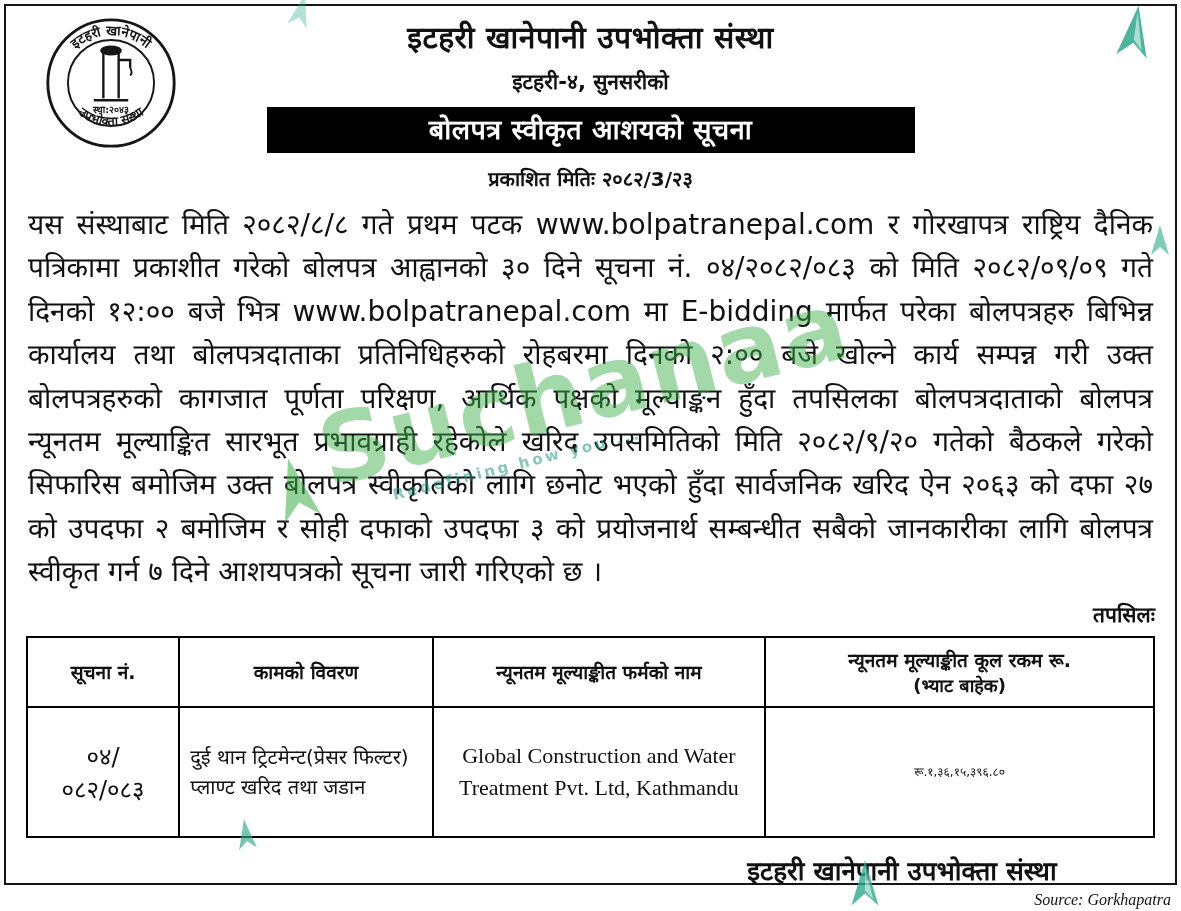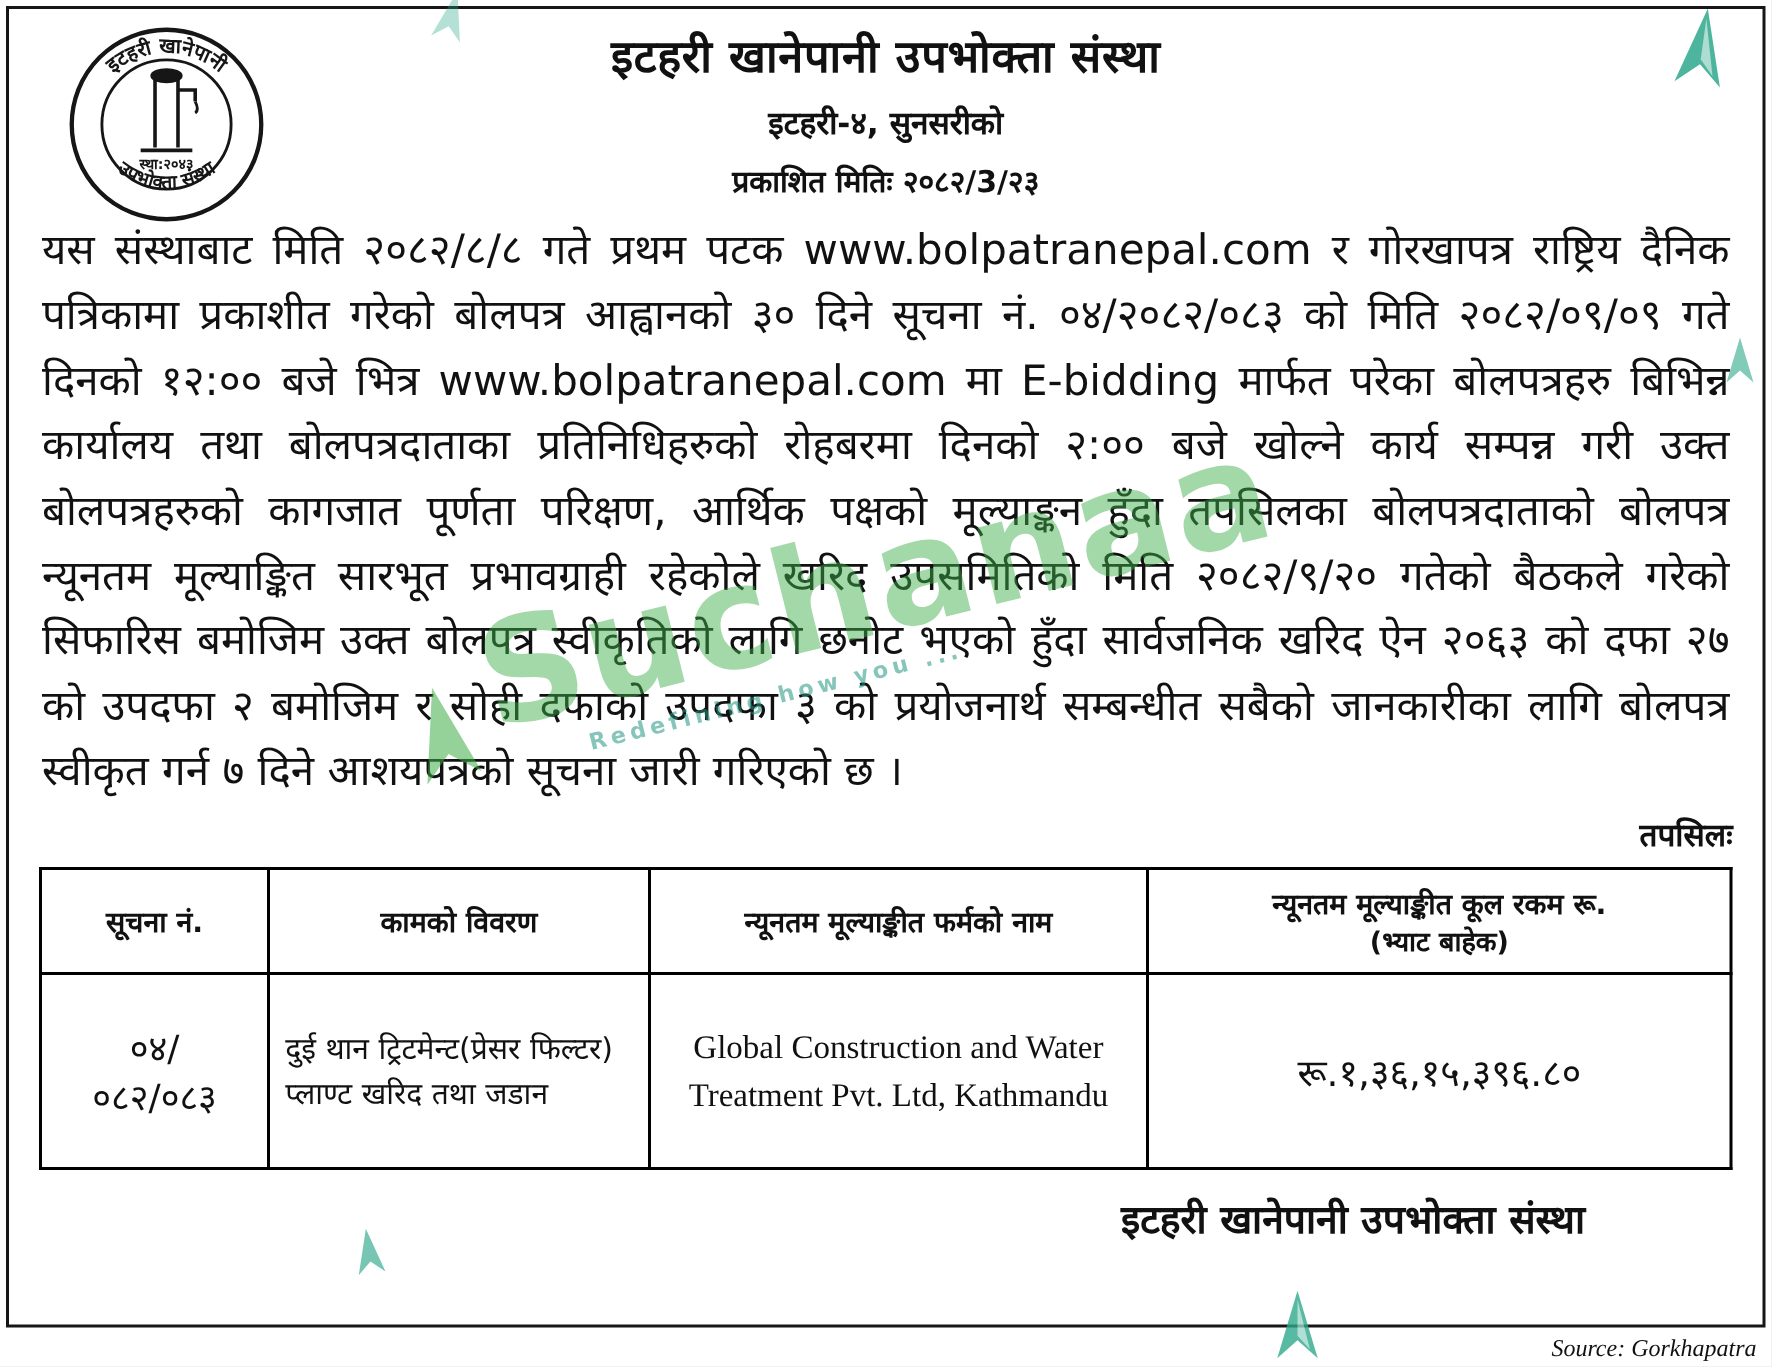--- a/index.html
+++ b/index.html
@@ -61,21 +61,21 @@
     padding:8px 10px;
     vertical-align:middle;
   }
   table.notice th{
     font-size:19px;font-weight:700;text-align:center;
     height:52px;
   }
   td.c-no{width:13.5%;text-align:center;font-size:24px;height:112px;}
   td.c-work{width:22.5%;text-align:left;font-size:20px;line-height:1.5;padding-left:16px;border-radius:27px;}
   td.c-firm{width:29.5%;text-align:center;font-size:22px;font-family:"Liberation Serif","DejaVu Serif",serif;line-height:1.45;}
-  td.c-amt{width:34.5%;text-align:center;font-size:25px;}
+  td.c-amt{width:34.5%;text-align:center;font-size:12px;}
   th.h-no{width:13.5%;} th.h-work{width:22.5%;} th.h-firm{width:29.5%;} th.h-amt{width:34.5%;}
   .th-sub{display:block;font-size:18px;font-weight:700;}
   .no-line{display:block;}
   
   .sign{
     margin:14px 18px 0 auto;
     width:470px;text-align:center;
   }
   .sign-org{font-size:26px;font-weight:700;}
   .sign-addr{font-size:20px;font-weight:700;margin-top:12px;}
@@ -169,20 +169,21 @@
           <path d="M 90,54 q 3,6 0,8" stroke-width="2"></path>
           <line x1="52" y1="88" x2="88" y2="88"></line>
         </g>
         <text x="70" y="101" font-size="10" font-weight="bold" fill="#161616" text-anchor="middle" font-family="DejaVu Sans, sans-serif">स्था:२०४३</text>
       </svg>
     </div>
 
     <div class="headblock">
       <h1 class="org-title">इटहरी खानेपानी उपभोक्ता संस्था</h1>
       <div class="org-sub">इटहरी-४, सुनसरीको</div>
+      <div class="banner">बोलपत्र स्वीकृत आशयको सूचना</div>
       <div class="pubdate">प्रकाशित मितिः २०८२/3/२३</div>
     </div>
 
     <p class="bodytext">यस संस्थाबाट मिति २०८२/८/८ गते प्रथम पटक www.bolpatranepal.com र गोरखापत्र राष्ट्रिय दैनिक पत्रिकामा प्रकाशीत गरेको बोलपत्र आह्वानको ३० दिने सूचना नं. ०४/२०८२/०८३ को मिति २०८२/०९/०९ गते दिनको १२:०० बजे भित्र www.bolpatranepal.com मा E-bidding मार्फत परेका बोलपत्रहरु बिभिन्न कार्यालय तथा बोलपत्रदाताका प्रतिनिधिहरुको रोहबरमा दिनको २:०० बजे खोल्ने कार्य सम्पन्न गरी उक्त बोलपत्रहरुको कागजात पूर्णता परिक्षण, आर्थिक पक्षको मूल्याङ्कन हुँदा तपसिलका बोलपत्रदाताको बोलपत्र न्यूनतम मूल्याङ्कित सारभूत प्रभावग्राही रहेकोले खरिद उपसमितिको मिति २०८२/९/२० गतेको बैठकले गरेको सिफारिस बमोजिम उक्त बोलपत्र स्वीकृतिको लागि छनोट भएको हुँदा सार्वजनिक खरिद ऐन २०६३ को दफा २७ को उपदफा २ बमोजिम र सोही दफाको उपदफा ३ को प्रयोजनार्थ सम्बन्धीत सबैको जानकारीका लागि बोलपत्र स्वीकृत गर्न ७ दिने आशयपत्रको सूचना जारी गरिएको छ ।</p>
 
     <div class="tapsil">तपसिलः</div>
 
     <table class="notice">
       <thead>
         <tr>

